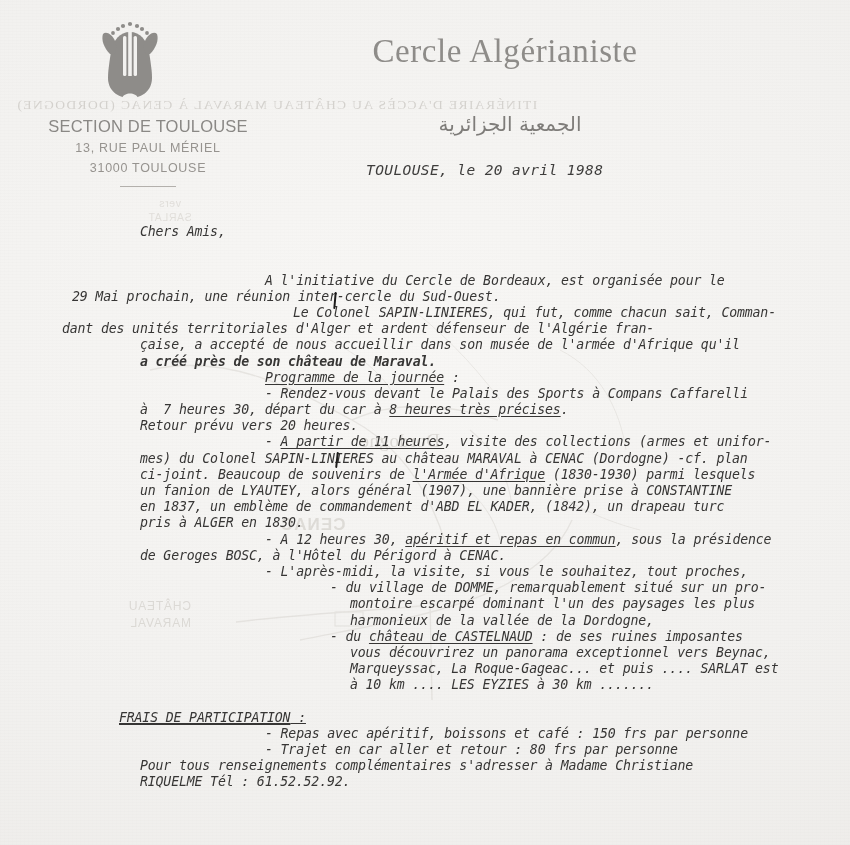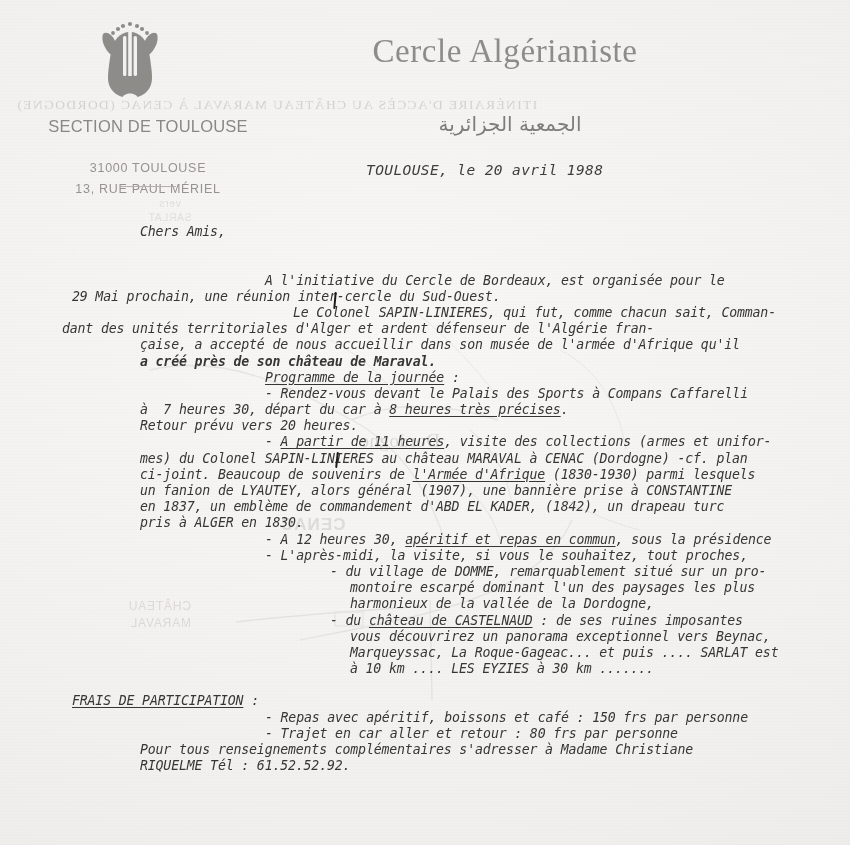--- a/index.html
+++ b/index.html
@@ -124,21 +124,20 @@
   }
   #address-street {
     position: absolute;
     top: 141px; left: 38px;
     width: 220px;
     text-align: center;
     font-family: "Liberation Sans", sans-serif;
     font-size: 12.5px;
     color: #96938f;
     letter-spacing: .7px;
-    margin-top: 41px;
   }
   #address-city {
     position: absolute;
     top: 161px; left: 38px;
     width: 220px;
     text-align: center;
     font-family: "Liberation Sans", sans-serif;
     font-size: 12.5px;
     color: #96938f;
     letter-spacing: .7px;
@@ -297,30 +296,31 @@
       <div class="ln" style="padding-left: 265px;"><span>- Rendez-vous devant le Palais des Sports à Compans Caffarelli</span></div>
       <div class="ln" style="padding-left: 140px;"><span>à  7 heures 30, départ du car à </span><span class="u">8 heures très précises</span><span>.</span></div>
       <div class="ln" style="padding-left: 140px;"><span>Retour prévu vers 20 heures.</span></div>
       <div class="ln" style="padding-left: 265px;"><span>- </span><span class="u">A partir de 11 heures</span><span>, visite des collections (armes et unifor-</span></div>
       <div class="ln" style="padding-left: 140px;"><span>mes) du Colonel SAPIN-LINIERES au château MARAVAL à CENAC (Dordogne) -cf. plan</span></div>
       <div class="ln" style="padding-left: 140px;"><span>ci-joint. Beaucoup de souvenirs de </span><span class="u">l'Armée d'Afrique</span><span> (1830-1930) parmi lesquels</span></div>
       <div class="ln" style="padding-left: 140px;"><span>un fanion de LYAUTEY, alors général (1907), une bannière prise à CONSTANTINE</span></div>
       <div class="ln" style="padding-left: 140px;"><span>en 1837, un emblème de commandement d'ABD EL KADER, (1842), un drapeau turc</span></div>
       <div class="ln" style="padding-left: 140px;"><span>pris à ALGER en 1830.</span></div>
       <div class="ln" style="padding-left: 265px;"><span>- A 12 heures 30, </span><span class="u">apéritif et repas en commun</span><span>, sous la présidence</span></div>
+      <div class="ln" style="padding-left: 140px;"><span>de Geroges BOSC, à l'Hôtel du Périgord à CENAC.</span></div>
       <div class="ln" style="padding-left: 265px;"><span>- L'après-midi, la visite, si vous le souhaitez, tout proches,</span></div>
       <div class="ln" style="padding-left: 330px;"><span>- du village de DOMME, remarquablement situé sur un pro-</span></div>
       <div class="ln" style="padding-left: 350px;"><span>montoire escarpé dominant l'un des paysages les plus</span></div>
       <div class="ln" style="padding-left: 350px;"><span>harmonieux de la vallée de la Dordogne,</span></div>
       <div class="ln" style="padding-left: 330px;"><span>- du </span><span class="u">château de CASTELNAUD</span><span> : de ses ruines imposantes</span></div>
       <div class="ln" style="padding-left: 350px;"><span>vous découvrirez un panorama exceptionnel vers Beynac,</span></div>
       <div class="ln" style="padding-left: 350px;"><span>Marqueyssac, La Roque-Gageac... et puis .... SARLAT est</span></div>
       <div class="ln" style="padding-left: 350px;"><span>à 10 km .... LES EYZIES à 30 km .......</span></div>
       <div class="ln" style="padding-left: 140px;">&nbsp;</div>
-      <div class="ln" style="padding-left: 72px;"><span class="u">FRAIS DE PARTICIPATION</span><span> :</span></div>
+      <div class="ln" style="padding-left: 119px; text-decoration: underline;"><span class="u">FRAIS DE PARTICIPATION</span><span> :</span></div>
       <div class="ln" style="padding-left: 265px;"><span>- Repas avec apéritif, boissons et café : 150 frs par personne</span></div>
       <div class="ln" style="padding-left: 265px;"><span>- Trajet en car aller et retour : 80 frs par personne</span></div>
       <div class="ln" style="padding-left: 140px;"><span>Pour tous renseignements complémentaires s'adresser à Madame Christiane</span></div>
       <div class="ln" style="padding-left: 140px;"><span>RIQUELME Tél : 61.52.52.92.</span></div>
     </div>
 
   <div class="ink-mark" style="left:334px; top:292px; height:17px; transform:rotate(5deg);"></div>
   <div class="ink-mark" style="left:336px; top:452px; height:16px; transform:rotate(6deg);"></div>
 
 </div>

